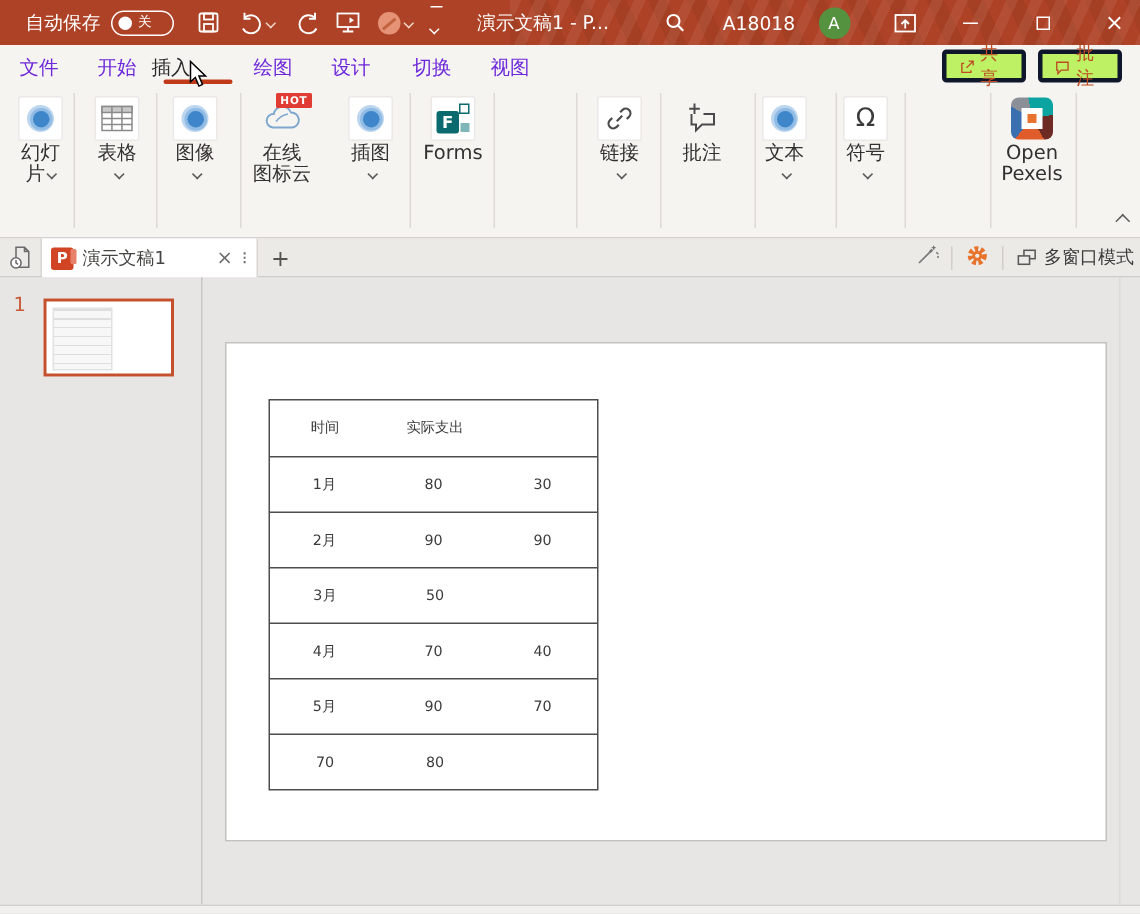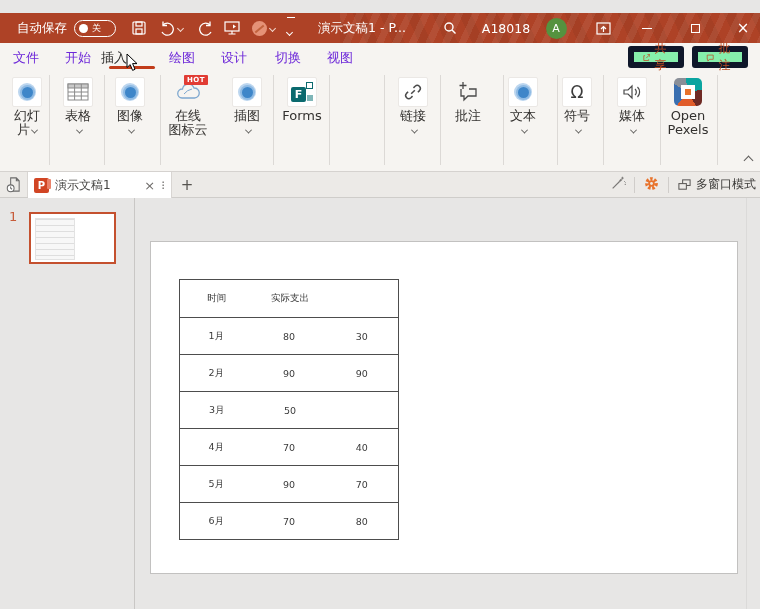--- a/index.html
+++ b/index.html
@@ -1,18 +1,18 @@
 <!DOCTYPE html>
 <html><head>
 <meta charset="utf-8">
 <style>
   * { margin:0; padding:0; box-sizing:border-box; }
   html,body { width:760px; height:609px; }
   body { font-family:"DejaVu Sans","Liberation Sans",sans-serif; overflow:hidden; background:#E7E6E5; }
-  #app { position:relative; width:760px; height:564px;margin-top:13px; }
+  #app { position:relative; width:760px; height:564px; }
 
   
   .titlebar { position:absolute; left:0; top:0; width:760px; height:30px; background:#AE4226; overflow:hidden; }
   .titlebar .pattern { position:absolute; right:0; top:0; width:420px; height:30px;
     background:
       repeating-linear-gradient(115deg, rgba(255,255,255,.07) 0 7px, rgba(255,255,255,0) 7px 15px),
       repeating-linear-gradient(65deg, rgba(0,0,0,.05) 0 11px, rgba(0,0,0,0) 11px 24px); }
   .tb-item { position:absolute; top:0; height:30px; display:flex; align-items:center; justify-content:center; color:#fff; }
   .tb-label { font-size:12.5px; }
   .toggle { width:42px; height:17px; border:1px solid #fff; border-radius:9px; display:flex; align-items:center; padding:0 4px; gap:4px; }
@@ -27,21 +27,21 @@
   .win-btn { width:34px; cursor:default; }
   .win-max { width:9px; height:9px; border:1px solid #fff; }
   .win-min { width:10px; height:1px; background:#fff; }
   .win-close { font-size:15px; line-height:1; }
 
   
   .menurow { position:absolute; left:0; top:30px; width:760px; height:28px; background:#F6F4F1; }
   .mtab { position:absolute; top:3px; height:24px; display:flex; align-items:center; justify-content:center; font-size:13px; color:#6d28d9; }
   .mtab.active { color:#2b2a29; }
   .mtab-underline { position:absolute; left:109px; top:53px; width:46px; height:3px; background:#C13B1A; border-radius:2px; }
-  .pill-btn { position:absolute; top:33px; height:22px; background:#86efac; border:6px solid #0f172a; border-radius:3px;
+  .pill-btn { position:absolute; top:33px; height:22px; background:#bef264; border:3px solid #0f172a; border-radius:3px;
     display:flex; align-items:center; gap:4px; padding:0 8px; font-size:12px; color:#BE4B22; }
 
   
   .ribbon { position:absolute; left:0; top:58px; width:760px; height:101px; background:#F6F4F1; border-bottom:1px solid #D5D2CF; }
   .rsep { position:absolute; top:4px; height:90px; width:1px; background:#DCD9D6; }
   .ritem { position:absolute; top:2px; height:84px; text-align:center; }
   .ricon { position:relative; width:30px; height:30px; margin:4px auto 2px auto; background:#fff; border:1px solid #EBE8E5; border-radius:2px;
     display:flex; align-items:center; justify-content:center; }
   .ricon.noframe { background:transparent; border-color:transparent; }
   .rlabel { font-size:13px; line-height:14px; color:#33312F; }
@@ -302,29 +302,20 @@
       <div class="rlabel"><span>文本</span><br><span></span><span class="chev"></span></div>
     </div>
 
     <div class="ritem" style="left:554px; width:46px;">
       <div class="ricon">
           <span class="omega">Ω</span>
         </div>
       <div class="rlabel"><span>符号</span><br><span></span><span class="chev"></span></div>
     </div>
 
-    <div class="ritem" style="left:609px; width:46px;">
-      <div class="ricon">
-        <svg width="22" height="20" viewBox="0 0 22 20" fill="none" stroke="#4a4a4a" stroke-width="1.2">
-          <path d="M3 8 h4 l4-4 v12 l-4-4 h-4 z"></path>
-          <path d="M14 7 a4 4 0 0 1 0 6 M16.5 5 a7 7 0 0 1 0 10"></path>
-        </svg>
-      </div>
-      <div class="rlabel"><span>媒体</span><br><span></span><span class="chev"></span></div>
-    </div>
 
     <div class="ritem" style="left:662px; width:52px;">
       <div class="ricon noframe">
           <div class="pexels-logo"></div>
         </div>
       <div class="rlabel"><span>Open</span><br><span>Pexels</span></div>
     </div>
 
     <div class="grouplbl" style="left:78px;">表格</div>
     <div class="grouplbl" style="left:302px;">表单</div>
@@ -411,21 +402,20 @@
           <div class="stcell">4月</div>
           <div class="stcell">70</div>
           <div class="stcell">40</div>
         </div>
         <div class="strow data">
           <div class="stcell">5月</div>
           <div class="stcell">90</div>
           <div class="stcell">70</div>
         </div>
         <div class="strow data">
-          <div class="stcell">6月</div>
           <div class="stcell">70</div>
           <div class="stcell">80</div>
         </div>
       </div>
     </div>
   </div>
 
   <div class="statusbar"></div>
 
   <div class="cursor">

